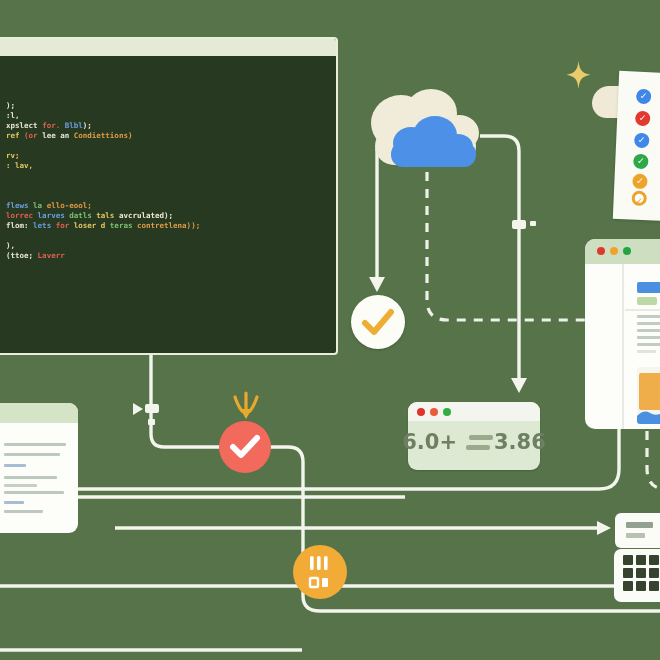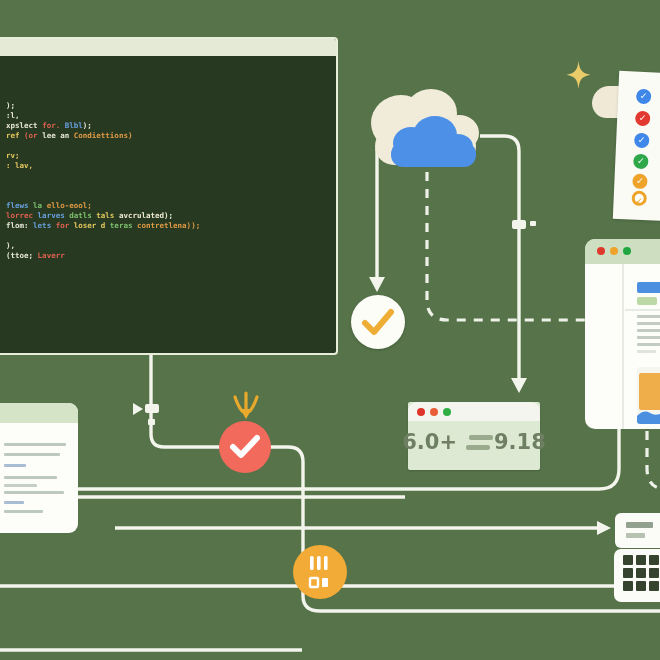--- a/index.html
+++ b/index.html
@@ -20,21 +20,21 @@
     font-family:"DejaVu Sans Mono",monospace;font-size:7.5px;line-height:10px;font-weight:bold;
     white-space:pre;}
   .code-line{height:10px;}
 
   
   .dots{position:absolute;display:flex;gap:5px;}
   .dot{width:8px;height:8px;border-radius:50%;}
 
   
   .calc-window{position:absolute;left:408px;top:402px;width:132px;height:68px;
-    background:var(--calc_body,#dde9d2);border-radius:2px;box-shadow:0 1px 2px rgba(0,0,0,.15);}
+    background:var(--calc_body,#dde9d2);border-radius:9px;box-shadow:0 1px 2px rgba(0,0,0,.15);}
   .calc-header{height:19px;background:var(--calc_header,#f4f5ee);border-radius:9px 9px 0 0;}
   .calc-display{display:flex;align-items:center;justify-content:center;margin-top:9px;
     color:#6e7f63;font-size:21px;font-weight:bold;letter-spacing:0;}
   .equals{display:flex;flex-direction:column;gap:5px;margin:0 1px 0 9px;}
   .equals i{display:block;width:24px;height:5px;background:#99aa8d;border-radius:2px;}
   .equals i:first-child{margin-left:3px;}
 
   
   .browser-window{position:absolute;left:585px;top:239px;width:85px;height:190px;
     background:#fdfdfa;border-radius:10px 0 0 10px;}
@@ -210,21 +210,21 @@
           <span class="dot" style="background: rgb(232, 92, 58);"></span>
           <span class="dot" style="background: rgb(47, 174, 67);"></span>
         </div>
     </div>
     <div class="calc-display">
       <span>6.0+</span>
       <span class="equals">
           <i></i>
           <i></i>
         </span>
-      <span>9.18</span>
+      <span>3.86</span>
     </div>
   </div>
 
   <div class="doc-panel">
     <div class="doc-header"></div>
     <div class="doc-lines">
         <div class="doc-line" style="width: 62px; background: rgb(189, 200, 190); margin-top: 0px;"></div>
         <div class="doc-line" style="width: 56px; background: rgb(189, 200, 190); margin-top: 7px;"></div>
         <div class="doc-line" style="width: 22px; background: rgb(168, 188, 212); margin-top: 8px;"></div>
         <div class="doc-line" style="width: 53px; background: rgb(189, 200, 190); margin-top: 9px;"></div>

